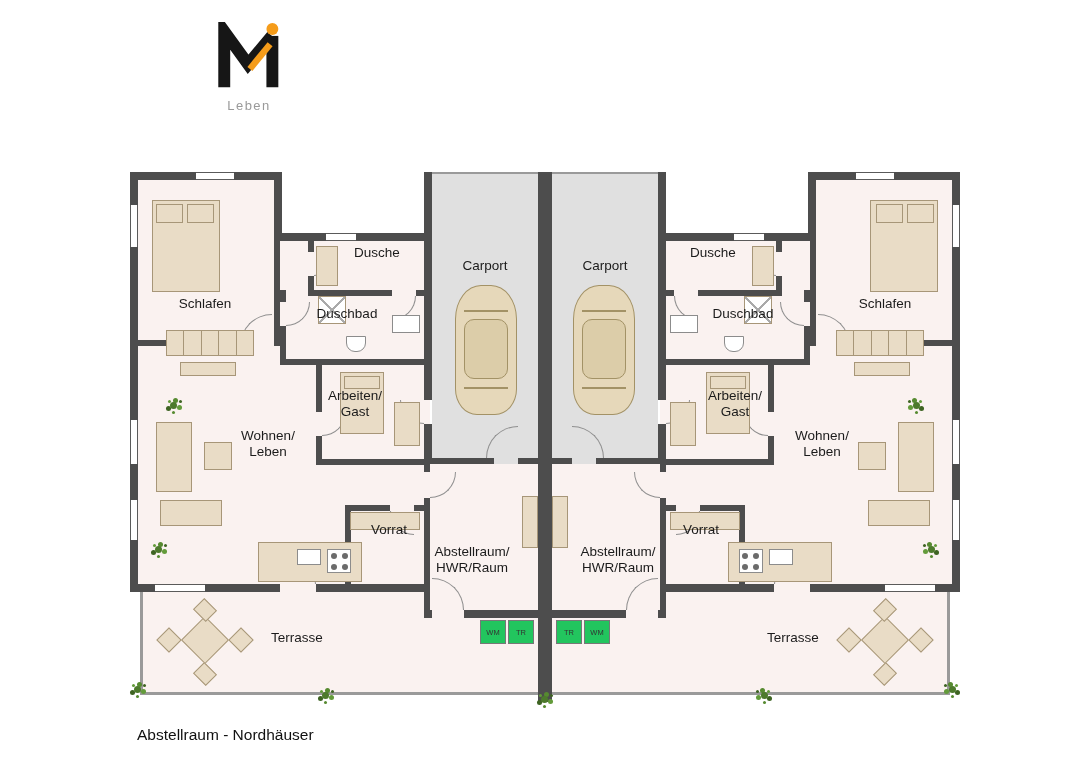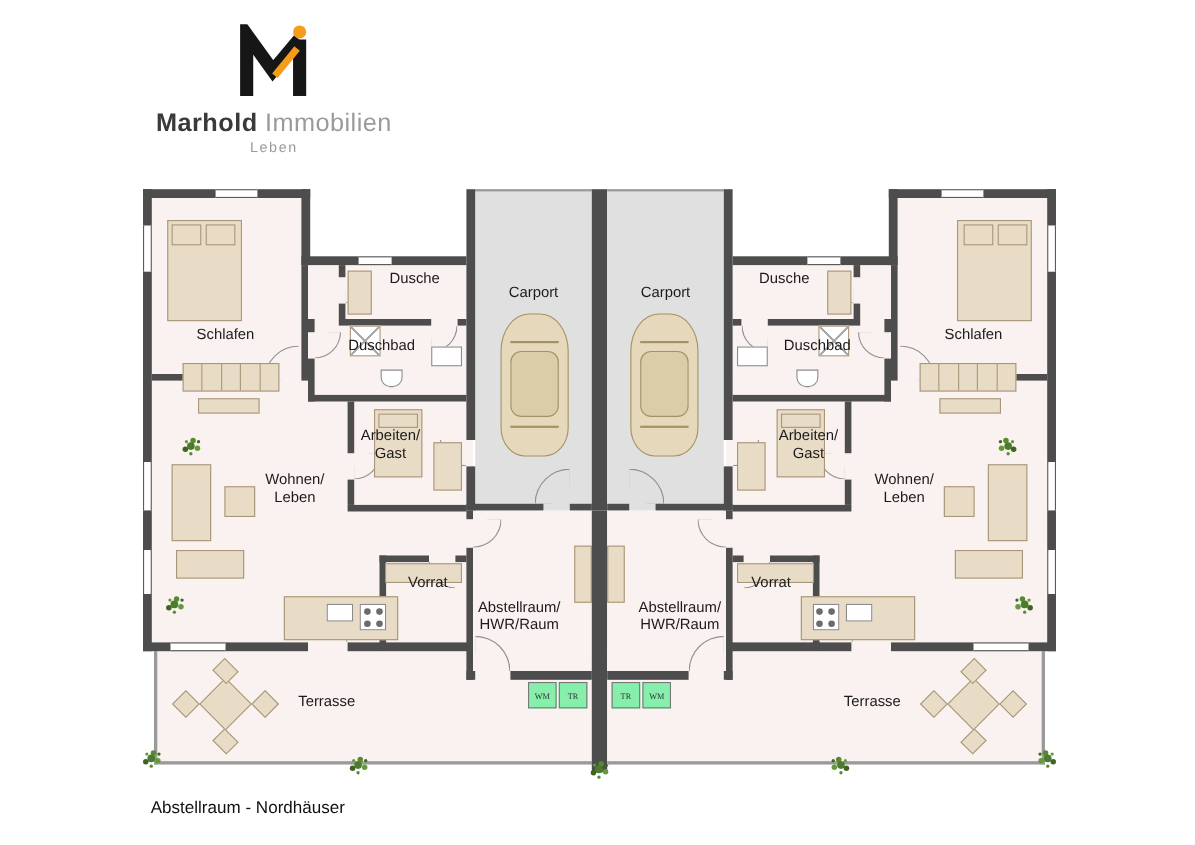--- a/index.html
+++ b/index.html
@@ -25,45 +25,42 @@
   .closet{display:flex;}
   .closet>div{flex:1;border-left:1px solid #a79678;}
   .closet>div:first-child{border-left:none;}
   .rot{transform:rotate(45deg);}
   .shower{background:
      linear-gradient(to top right, transparent 47%, #aaa 47%, #aaa 53%, transparent 53%),
      linear-gradient(to bottom right, transparent 47%, #aaa 47%, #aaa 53%, transparent 53%), #fff;}
   .burners{position:absolute;width:6px;height:6px;border-radius:50%;background:#6b6b6b;
      box-shadow:11px 0 0 #6b6b6b,0 11px 0 #6b6b6b,11px 11px 0 #6b6b6b;}
   .toilet{border-radius:0 0 9px 9px;}
-  .appl{position:absolute;background:#86efac;border:1.2px solid #777;box-sizing:border-box;
-     font-size:7.5px;color:#333;display:flex;align-items:center;justify-content:center;font-family:Liberation Serif, serif;}
+  .appl{position:absolute;background:#22c55e;border:1.2px solid #777;box-sizing:border-box;
+     font-size:7.5px;color:#333;display:flex;align-items:center;justify-content:center;}
   .plant{position:absolute;width:7px;height:7px;border-radius:50%;background:#4d7a2c;
      box-shadow:6px 2px 0 -1px #639b3a,-5px 3px 0 -1px #3e6422,2px -5px 0 -1px #568a30,
                 -4px -4px 0 -2px #639b3a,7px -4px 0 -2px #3e6422,0 7px 0 -2px #568a30;}
   .lbl{position:absolute;width:120px;font-size:13.5px;line-height:1.22;color:#1b1b1b;text-align:center;}
   .car-body{position:absolute;background:#e6d8ba;border:1.5px solid #a39266;box-sizing:border-box;
      border-radius:26px 26px 22px 22px / 34px 34px 26px 26px;}
   .car-body>div{position:absolute;}
   .car-cabin{background:#dccda9;border:1px solid #a39266;border-radius:10px;box-sizing:border-box;}
   .car-line{background:#a39266;}
 </style>
 </head>
 <body>
 
 <div style="position:absolute;left:138px;top:22px;width:222px;text-align:center;">
   <svg width="66" height="70" viewBox="0 0 72 74" style="display:block;margin:0 auto 6px auto;">
     <polyline points="9,70 9,9 35,45 61,14" fill="none" stroke="#161616" stroke-width="13"></polyline>
     <rect x="55" y="14" width="13" height="56" fill="#161616"></rect>
     <polyline points="37,50 59,23" fill="none" stroke="#f59c1a" stroke-width="7"></polyline>
     <circle cx="61.5" cy="6.5" r="6.5" fill="#f59c1a"></circle>
   </svg>
-  <div style="font-size:23px;letter-spacing:.4px;white-space:nowrap;">
-    <span style="font-weight:bold;color:#3a3a3a;">Marhold</span><span style="color:#9a9a9a;"> Immobilien</span>
-  </div>
   <div style="font-size:13px;color:#9a9a9a;letter-spacing:1.5px;margin-top:1px;">Leben</div>
 </div>
 
 <div id="plan" style="position:absolute;inset:0;">
 
   <div class="unit">
 
     <div class="fill" style="left:0px;top:0px;width:152px;height:176px"></div>
     <div class="fill" style="left:142px;top:61px;width:152px;height:232px"></div>
     <div class="fill" style="left:0px;top:170px;width:300px;height:250px"></div>

